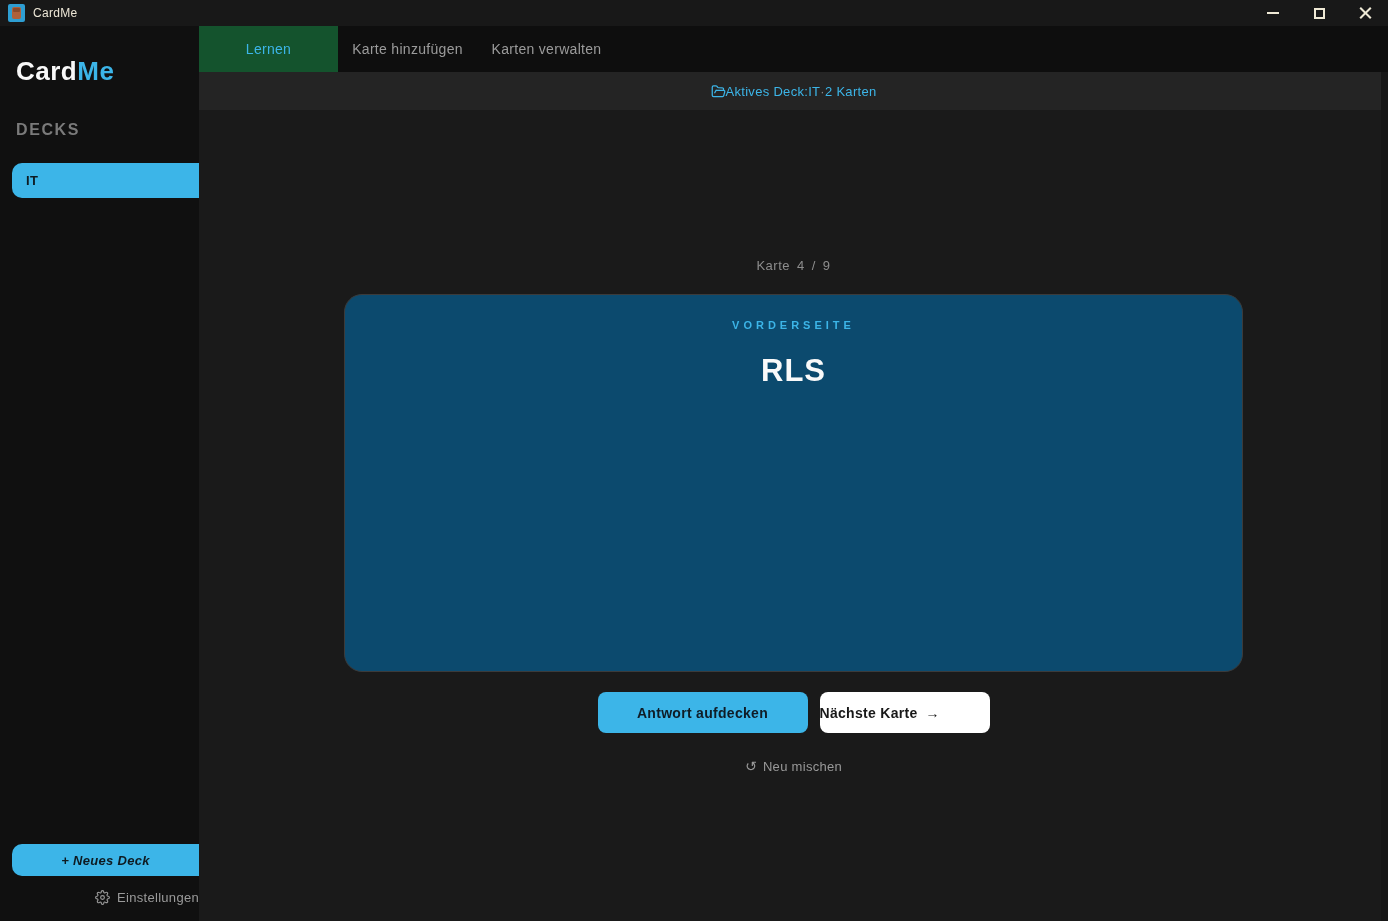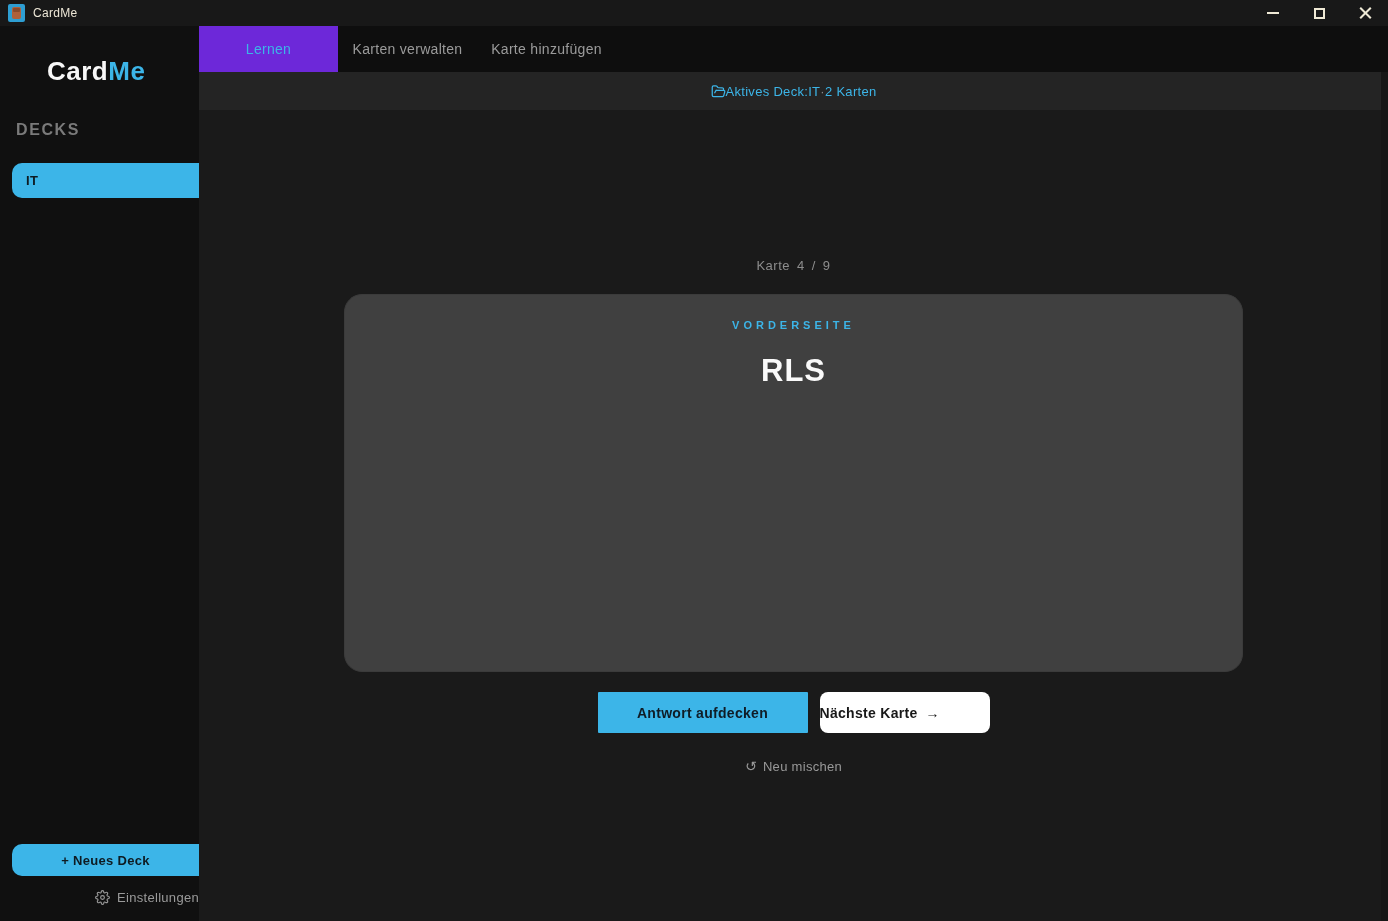--- a/index.html
+++ b/index.html
@@ -42,54 +42,54 @@
 
   
   .body { flex:1; display:flex; min-height:0; }
 
   
   .sidebar {
     width:199px; flex:0 0 auto; background:#101010;
     display:flex; flex-direction:column;
   }
   .logo { padding:30px 0 0 16px; font-size:26px; font-weight:700; letter-spacing:0.5px; }
-  .logo .p1 { color:#f8f8f8;margin-left:31px; }
+  .logo .p1 { color:#f8f8f8; }
   .logo .p2 { color:var(--accent); }
   .decks-heading {
     margin:34px 0 0 16px; font-size:16px; font-weight:700;
     letter-spacing:1.6px; color:#7a7a7a;
   }
   .deck-list { margin-top:24px; }
   .deck-item {
     margin-left:12px; height:35px; display:flex; align-items:center;
     padding-left:14px; font-size:13px; font-weight:700; letter-spacing:0.5px;
     border-radius:10px 0 0 10px; cursor:pointer;
   }
   .deck-item.active { background:var(--accent); color:#0e1b22; }
   .sidebar-spacer { flex:1; }
   .new-deck-button {
     margin-left:12px; height:32px; background:var(--accent); border:none;
     border-radius:10px 0 0 10px; font-family:inherit; font-size:13px;
-    font-weight:700; color:#0e1b22; cursor:pointer; letter-spacing:0.3px;
+    font-weight:700; color:#0e1b22; cursor:pointer; letter-spacing:0.3px;font-style:italic;
   }
   .settings {
     margin:14px 0 16px 0; display:flex; align-items:center; justify-content:flex-end;
     gap:7px; color:#9a9a9a; font-size:13px; cursor:pointer; letter-spacing:0.3px;
   }
   .settings svg { display:block; }
 
   
   .main { flex:1; display:flex; flex-direction:column; min-width:0; position:relative; }
 
   .tabbar { height:46px; flex:0 0 auto; background:#0e0e0e; display:flex; }
   .tab {
     width:139px; display:flex; align-items:center; justify-content:center;
     font-size:14px; color:#9b9b9b; letter-spacing:0.3px; cursor:pointer;
   }
-  .tab.active { background:#6d28d9; color:var(--accent); }
+  .tab.active { background:#14532d; color:var(--accent); }
 
   .deckbar {
     height:38px; flex:0 0 auto; background:#242424; display:flex;
     align-items:center; justify-content:center; 
     font-size:13px; color:var(--accent); letter-spacing:0.3px;
   }
   .deckbar .sep { color:#8a8a8a; }
   .deckbar svg { display:block; }
 
   .content {
@@ -98,37 +98,37 @@
   }
   .scroll-strip {
     position:absolute; top:46px; right:0; bottom:0; width:7px; background:#161616;
   }
 
   .card-counter {
     margin-top:148px; font-size:13px; color:#8d8d8d; letter-spacing:0.5px;
     display:inline-flex; gap:7px;
   }
   .flashcard {
-    margin-top:21px; width:899px; height:378px; background:#404040;
+    margin-top:21px; width:899px; height:378px; background:#0c4a6e;
     border:1px solid #3b3b3b; border-radius:18px;
     display:flex; flex-direction:column; align-items:center;
   }
   .side-label {
     margin-top:24px; font-size:11px; font-weight:700; letter-spacing:4px;
     color:var(--accent);
   }
   .card-front-text {
     margin-top:22px; font-size:31px; font-weight:700; color:#fafafa;
     letter-spacing:1px;
   }
 
   .actions { margin-top:20px; display:flex; gap:12px; }
   .reveal-button {
     width:210px; height:41px; background:var(--accent); border:none;
-    border-radius:1px; font-family:inherit; font-size:14px; font-weight:700;
+    border-radius:8px; font-family:inherit; font-size:14px; font-weight:700;
     color:#0f1c26; cursor:pointer; letter-spacing:0.3px;
   }
   .next-button {
     width:170px; height:41px; background:#ffffff; border:none;
     border-radius:8px; font-family:inherit; font-size:14px; font-weight:600;
     color:#181818; cursor:pointer; letter-spacing:0.3px;
     display:inline-flex; align-items:center; gap:8px;
   }
   .shuffle {
     margin-top:25px; display:flex; align-items:center; gap:6px;
@@ -185,24 +185,24 @@
       </div>
     </aside>
 
     <div class="main">
 
       <div class="tabbar">
         <div class="tab active">
           <span>Lernen</span>
         </div>
         <div class="tab">
+          <span>Karte hinzufügen</span>
+        </div>
+        <div class="tab">
           <span>Karten verwalten</span>
-        </div>
-        <div class="tab">
-          <span>Karte hinzufügen</span>
         </div>
       </div>
 
       <div class="deckbar">
         <span>
           <svg width="15" height="15" viewBox="0 0 24 24" fill="none" stroke="#3cb5e8" stroke-width="2" stroke-linecap="round" stroke-linejoin="round">
             <path d="m6 14 1.45-2.9A2 2 0 0 1 9.24 10H20a2 2 0 0 1 1.94 2.5l-1.55 6a2 2 0 0 1-1.94 1.5H4a2 2 0 0 1-2-2V5a2 2 0 0 1 2-2h3.93a2 2 0 0 1 1.66.9l.82 1.2a2 2 0 0 0 1.66.9H18a2 2 0 0 1 2 2v2"></path>
           </svg>
         </span>
         <span>Aktives Deck:</span>

